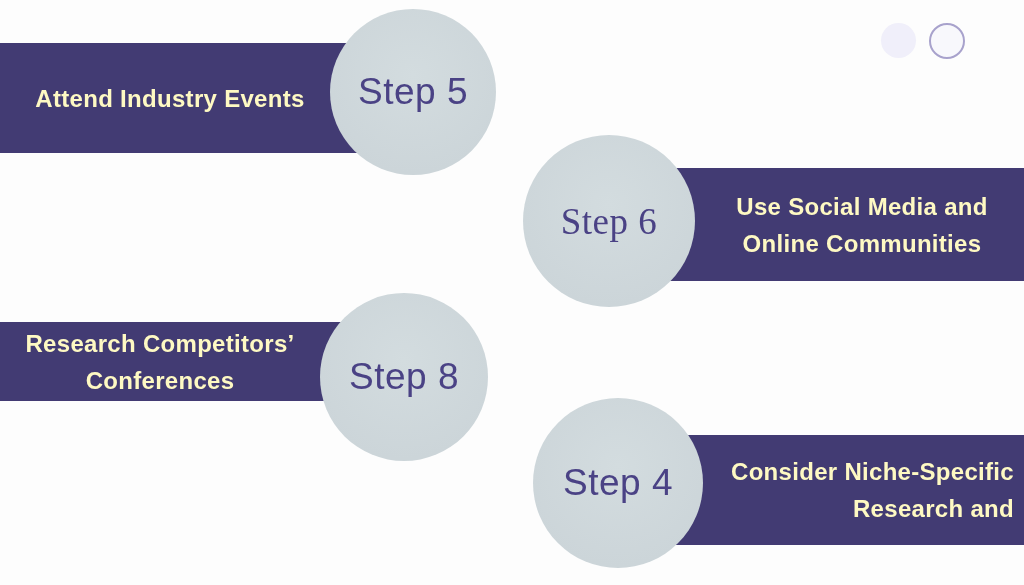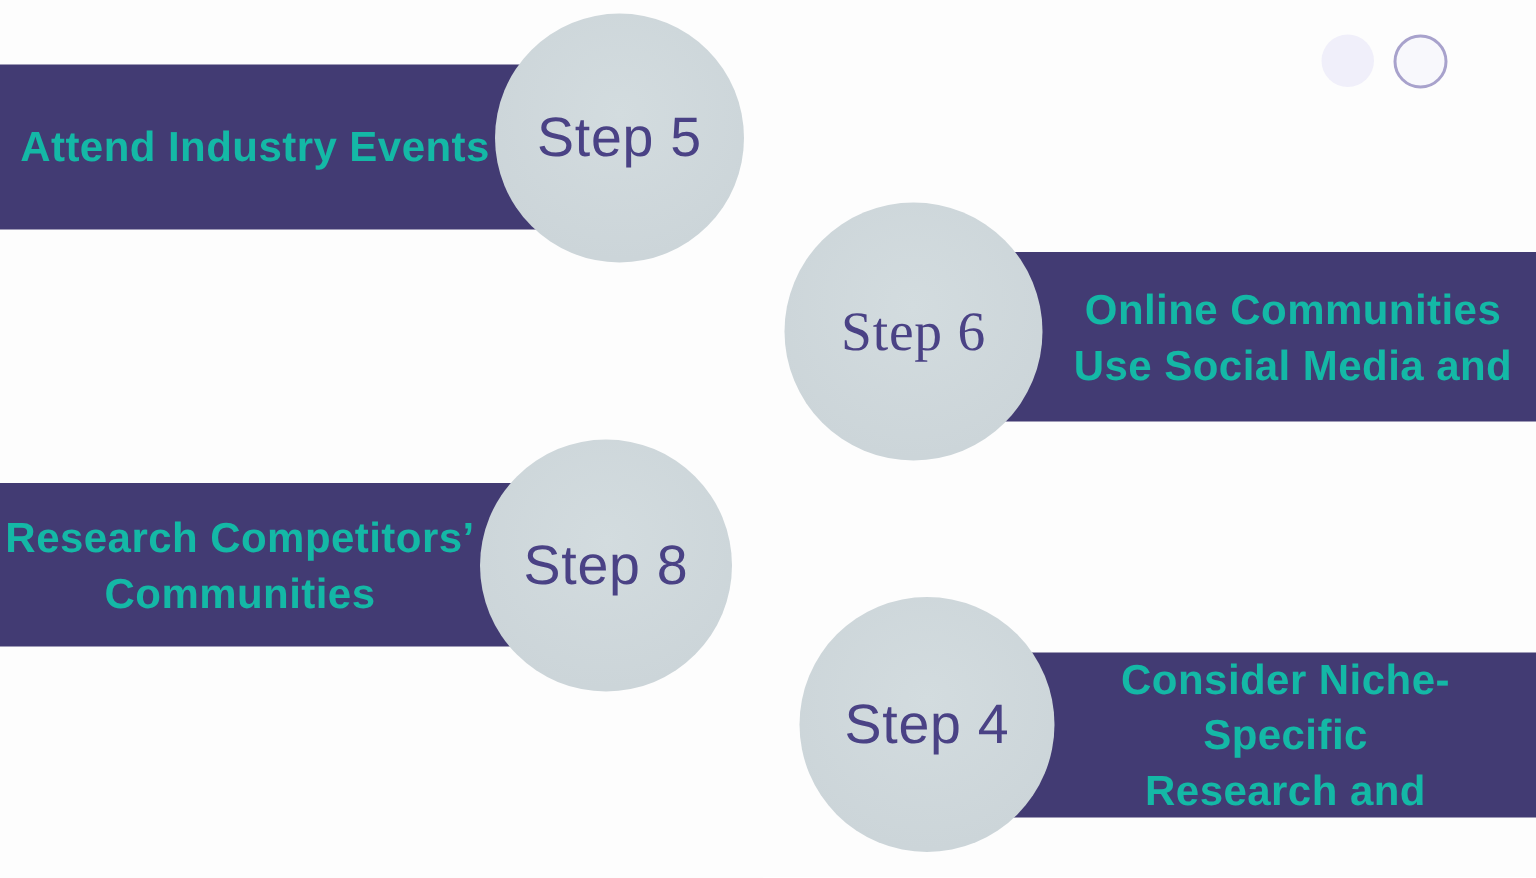--- a/index.html
+++ b/index.html
@@ -12,22 +12,22 @@
     font-family: "Liberation Sans", sans-serif;
   }
   .banner {
     position: absolute;
     background: #423b73;
   }
   .banner-text {
     position: absolute;
     top: 50%;
     transform: translateY(-50%);
-    color: #14b8a6;
-    font-size: 28px;
+    color: #fef9c3;
+    font-size: 24px;
     line-height: 37px;
     font-weight: 600;
     letter-spacing: 0.3px;
     text-align: center;
   }
   .step-circle {
     position: absolute;
     border-radius: 50%;
     background: radial-gradient(circle at 50% 40%, #d3dcdf 0%, #ccd5d9 75%);
     display: flex;
@@ -43,26 +43,26 @@
   }
   
   .s5-banner { left: 0; top: 43px; width: 440px; height: 110px; }
   .s5-text   { left: 0; width: 340px; }
   .s5-circle { left: 330px; top: 9px; width: 166px; height: 166px; }
   
   .s6-banner { left: 600px; top: 168px; width: 424px; height: 113px; }
   .s6-text   { left: 100px; width: 324px; }
   .s6-circle { left: 523px; top: 135px; width: 172px; height: 172px; font-family: Liberation Serif, serif; }
   
-  .s7-banner { left: 0; top: 322px; width: 430px; height: 109px; }
+  .s7-banner { left: 0; top: 322px; width: 430px; height: 79px; }
   .s7-text   { left: 0; width: 320px; }
   .s7-circle { left: 320px; top: 293px; width: 168px; height: 168px; }
   
   .s8-banner { left: 610px; top: 435px; width: 414px; height: 110px; }
-  .s8-text   { left: 90px; width: 314px; }
+  .s8-text   { left: 90px; width: 314px; text-align: right; }
   .s8-circle { left: 533px; top: 398px; width: 170px; height: 170px; }
   
   .decor-dot {
     position: absolute;
     border-radius: 50%;
   }
   .decor-dot-filled {
     left: 881px; top: 23px; width: 35px; height: 35px;
     background: #f0effa;
   }
@@ -84,34 +84,34 @@
       </div>
     </div>
     <div class="step-circle s5-circle">
       <span class="step-label">Step 5</span>
     </div>
   </div>
 
   <div class="step-group">
     <div class="banner s6-banner">
       <div class="banner-text s6-text">
+        <div>Use Social Media and</div>
         <div>Online Communities</div>
-        <div>Use Social Media and</div>
       </div>
     </div>
     <div class="step-circle s6-circle">
       <span class="step-label">Step 6</span>
     </div>
   </div>
 
   <div class="step-group">
     <div class="banner s7-banner">
       <div class="banner-text s7-text">
         <div>Research Competitors’</div>
-        <div>Communities</div>
+        <div>Conferences</div>
       </div>
     </div>
     <div class="step-circle s7-circle">
       <span class="step-label">Step 8</span>
     </div>
   </div>
 
   <div class="step-group">
     <div class="banner s8-banner">
       <div class="banner-text s8-text">

